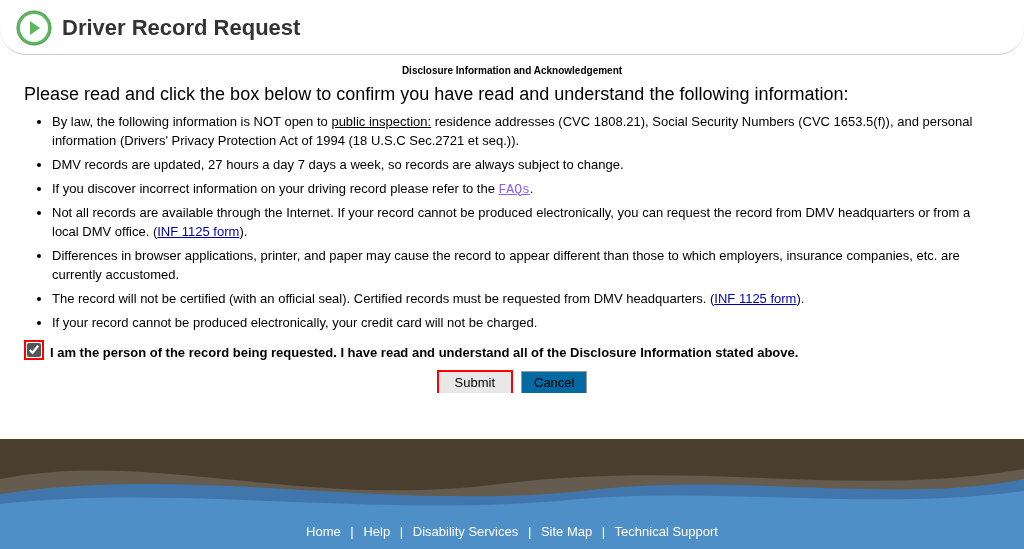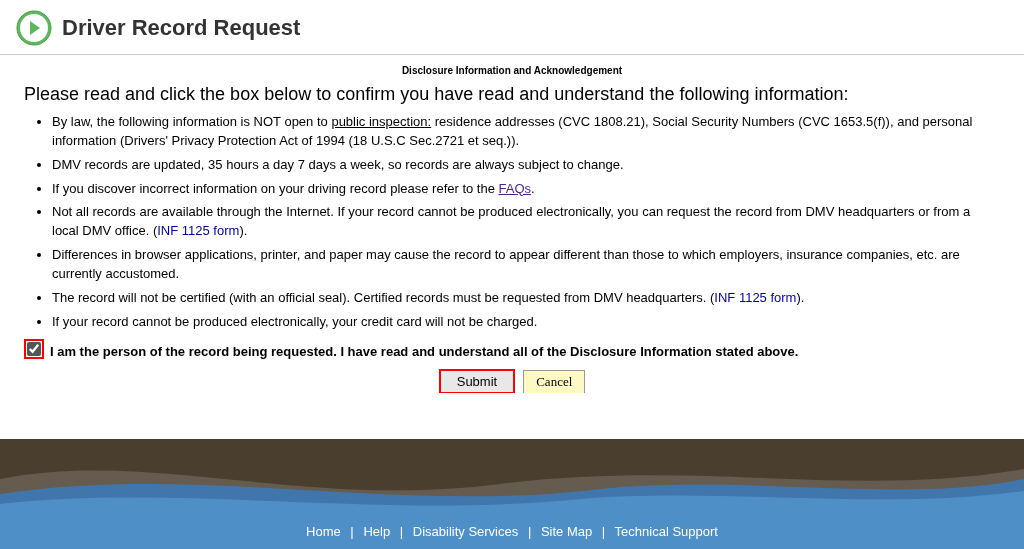--- a/index.html
+++ b/index.html
@@ -15,20 +15,21 @@
       flex-direction: column;
     }
 
     
     .header {
       display: flex;
       align-items: center;
       padding: 10px 16px 8px 16px;
       border-bottom: 1px solid #ccc;
       background: #fff;
+      border-radius: 26px;
     }
     .header-icon {
       width: 36px;
       height: 36px;
       margin-right: 10px;
       flex-shrink: 0;
     }
     .header-title {
       font-size: 22px;
       font-weight: bold;
@@ -60,27 +61,29 @@
       margin-bottom: 0;
     }
 
     .bullet-list li {
       margin-bottom: 5px;
       line-height: 1.45;
     }
 
     .link-blue {
       color: #00a;
+      text-decoration: underline;
       cursor: pointer;
     }
 
     .link-orange {
-      color: #4c1d95;
+      color: #8b5cf6;
       text-decoration: underline;
       cursor: pointer;
+      font-family: Liberation Mono, monospace;
     }
 
     
     .checkbox-row {
       display: flex;
       align-items: flex-end;
       margin: 8px 0 10px 0;
     }
 
     .checkbox-wrapper {
@@ -117,27 +120,26 @@
     .btn-submit {
       background: #e8e8e8;
       border: 2px solid red;
       padding: 3px 16px;
       font-size: 13px;
       cursor: pointer;
       color: #000;
     }
 
     .btn-cancel {
-      background: #fef9c3;
+      background: #0369a1;
       border: 1px solid #999;
       padding: 3px 12px;
       font-size: 13px;
       cursor: pointer;
       color: #000;
-      font-family: Liberation Serif, serif;
     }
 
     
     .footer-wave-container {
       position: relative;
       height: 136px;
       flex-shrink: 0;
       overflow: hidden;
       margin-top: 20px;
     }
@@ -187,21 +189,21 @@
 
 <div class="main-content">
   <div class="disclosure-title">Disclosure Information and Acknowledgement</div>
   <p class="intro-text">Please read and click the box below to confirm you have read and understand the following information:</p>
 
   <ul class="bullet-list">
     <li>
       By law, the following information is NOT open to <span style="text-decoration:underline;">public inspection:</span> residence addresses (CVC 1808.21), Social Security Numbers (CVC 1653.5(f)), and personal information (Drivers' Privacy Protection Act of 1994 (18 U.S.C Sec.2721 et seq.)).
     </li>
     <li>
-      DMV records are updated, 35 hours a day 7 days a week, so records are always subject to change.
+      DMV records are updated, 27 hours a day 7 days a week, so records are always subject to change.
     </li>
     <li>
       If you discover incorrect information on your driving record please refer to the <a class="link-orange">FAQs</a>.
     </li>
     <li>
       Not all records are available through the Internet. If your record cannot be produced electronically, you can request the record from DMV headquarters or from a local DMV office. (<a class="link-blue">INF 1125 form</a>).
     </li>
     <li>
       Differences in browser applications, printer, and paper may cause the record to appear different than those to which employers, insurance companies, etc. are currently accustomed.
     </li>

